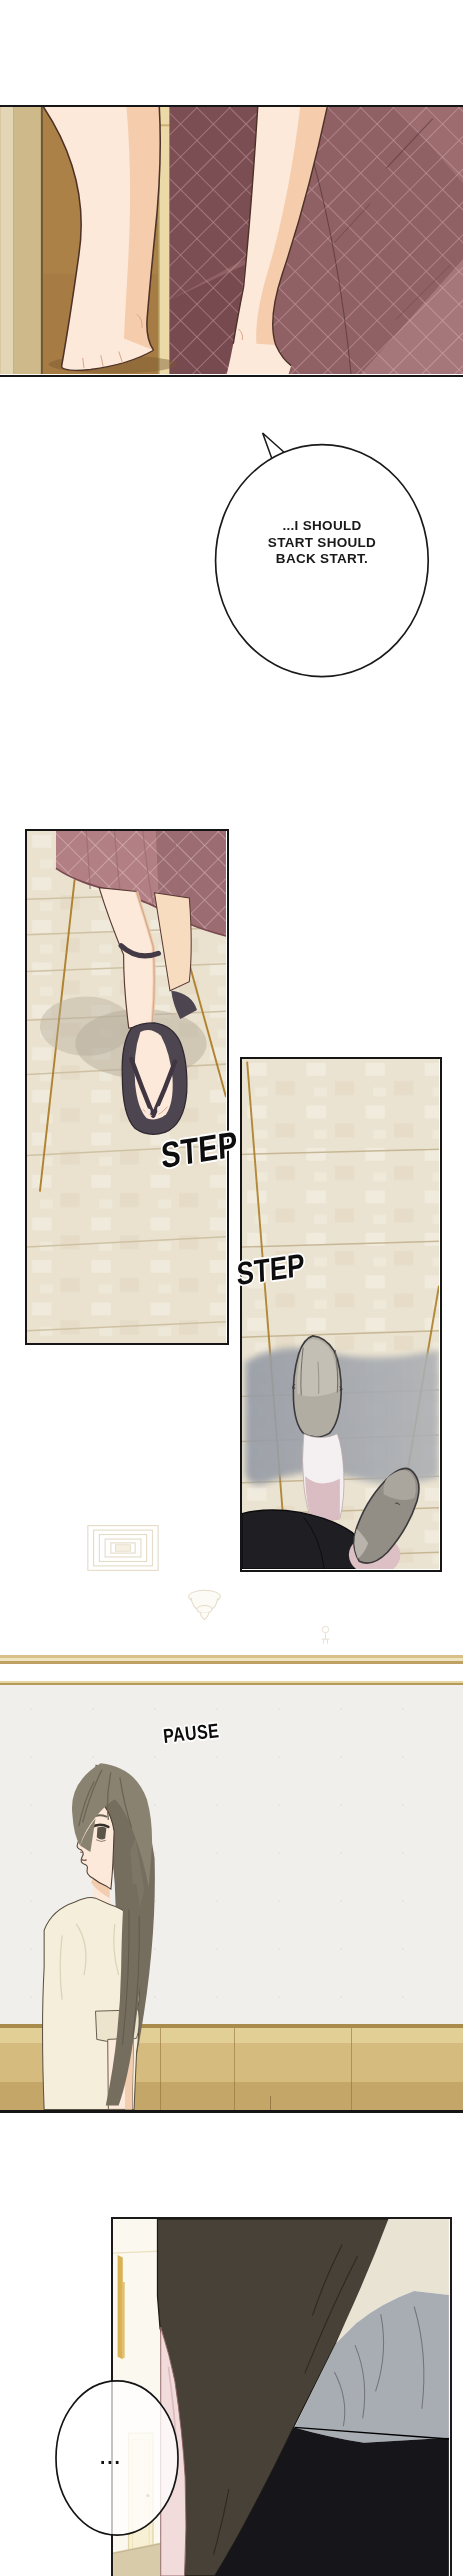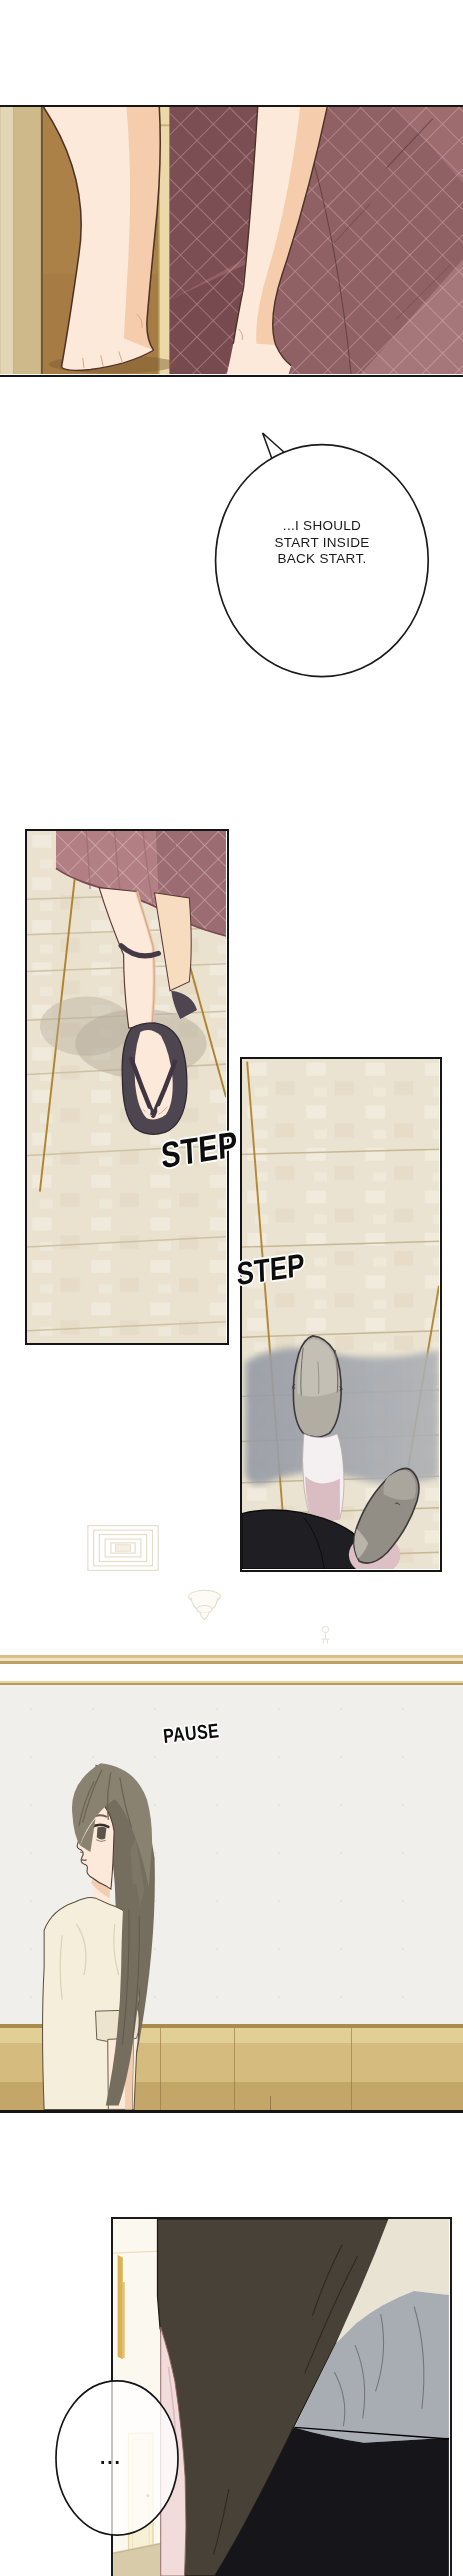--- a/index.html
+++ b/index.html
@@ -2,21 +2,21 @@
 <html style="font-size:10.3px"><head>
 <meta charset="utf-8">
 <style>
   html,body{margin:0;padding:0;background:#ffffff;}
   #page{position:relative;width:464px;height:2576px;background:#ffffff;overflow:hidden;
         font-family:"Liberation Sans",sans-serif;}
   .abs{position:absolute;}
   .panel{position:absolute;overflow:hidden;background:#fff;}
   .panel svg{display:block;}
   
-  .bubble-text{position:absolute;text-align:center;color:#191919;font-weight:normal;
+  .bubble-text{position:absolute;text-align:center;color:#191919;font-weight:bold;
                font-size:13.5px;line-height:16.7px;letter-spacing:0.3px;white-space:nowrap;}
   
   .sfx{position:absolute;color:#0d0d0d;font-weight:bold;white-space:nowrap;
        text-shadow:-1.9px 0 0 #fff,1.9px 0 0 #fff,0 -1.9px 0 #fff,0 1.9px 0 #fff,
                    -1.3px -1.3px 0 #fff,1.3px 1.3px 0 #fff,-1.3px 1.3px 0 #fff,1.3px -1.3px 0 #fff;}
   .sfx-step{font-size:36px;transform-origin:left top;}
   .sfx-pause{font-size:20px;letter-spacing:0.6px;transform-origin:left top;}
   .wall{background-color:#f1efeb;
         background-image:radial-gradient(#e8e6e1 1px,rgba(0,0,0,0) 1.3px);
         background-size:62px 48px;}
@@ -86,21 +86,21 @@
   </div>
 
   <div class="abs" style="left:209px;top:422px;width:229px;height:261px;">
     <svg width="229" height="261" viewBox="0 0 355 405">
       <path d="M83,17 L122,52 L100,64 Z" fill="#ffffff" stroke="#1a1a1a" stroke-width="2.4"></path>
       <ellipse cx="175" cy="215" rx="165" ry="180" fill="#ffffff" stroke="#1a1a1a" stroke-width="2.6"></ellipse>
     </svg>
   </div>
   <div class="bubble-text" style="left:251px;top:518px;width:142px;">
     <div>...I SHOULD</div>
-    <div>START INSIDE</div>
+    <div>START SHOULD</div>
     <div>BACK START.</div>
   </div>
 
   <div class="panel" style="left:24.5px;top:829px;width:204px;height:516px;border:2.3px solid #151515;box-sizing:border-box;">
     <svg width="199" height="512" viewBox="0 0 309 795">
       <defs>
         <pattern id="diam2" width="30" height="30" patternUnits="userSpaceOnUse" patternTransform="rotate(45)">
           <path d="M0,0H30M0,0V30" stroke="rgba(248,222,226,0.5)" stroke-width="2" fill="none"></path>
         </pattern>
         <pattern id="mot" width="92" height="66" patternUnits="userSpaceOnUse">

